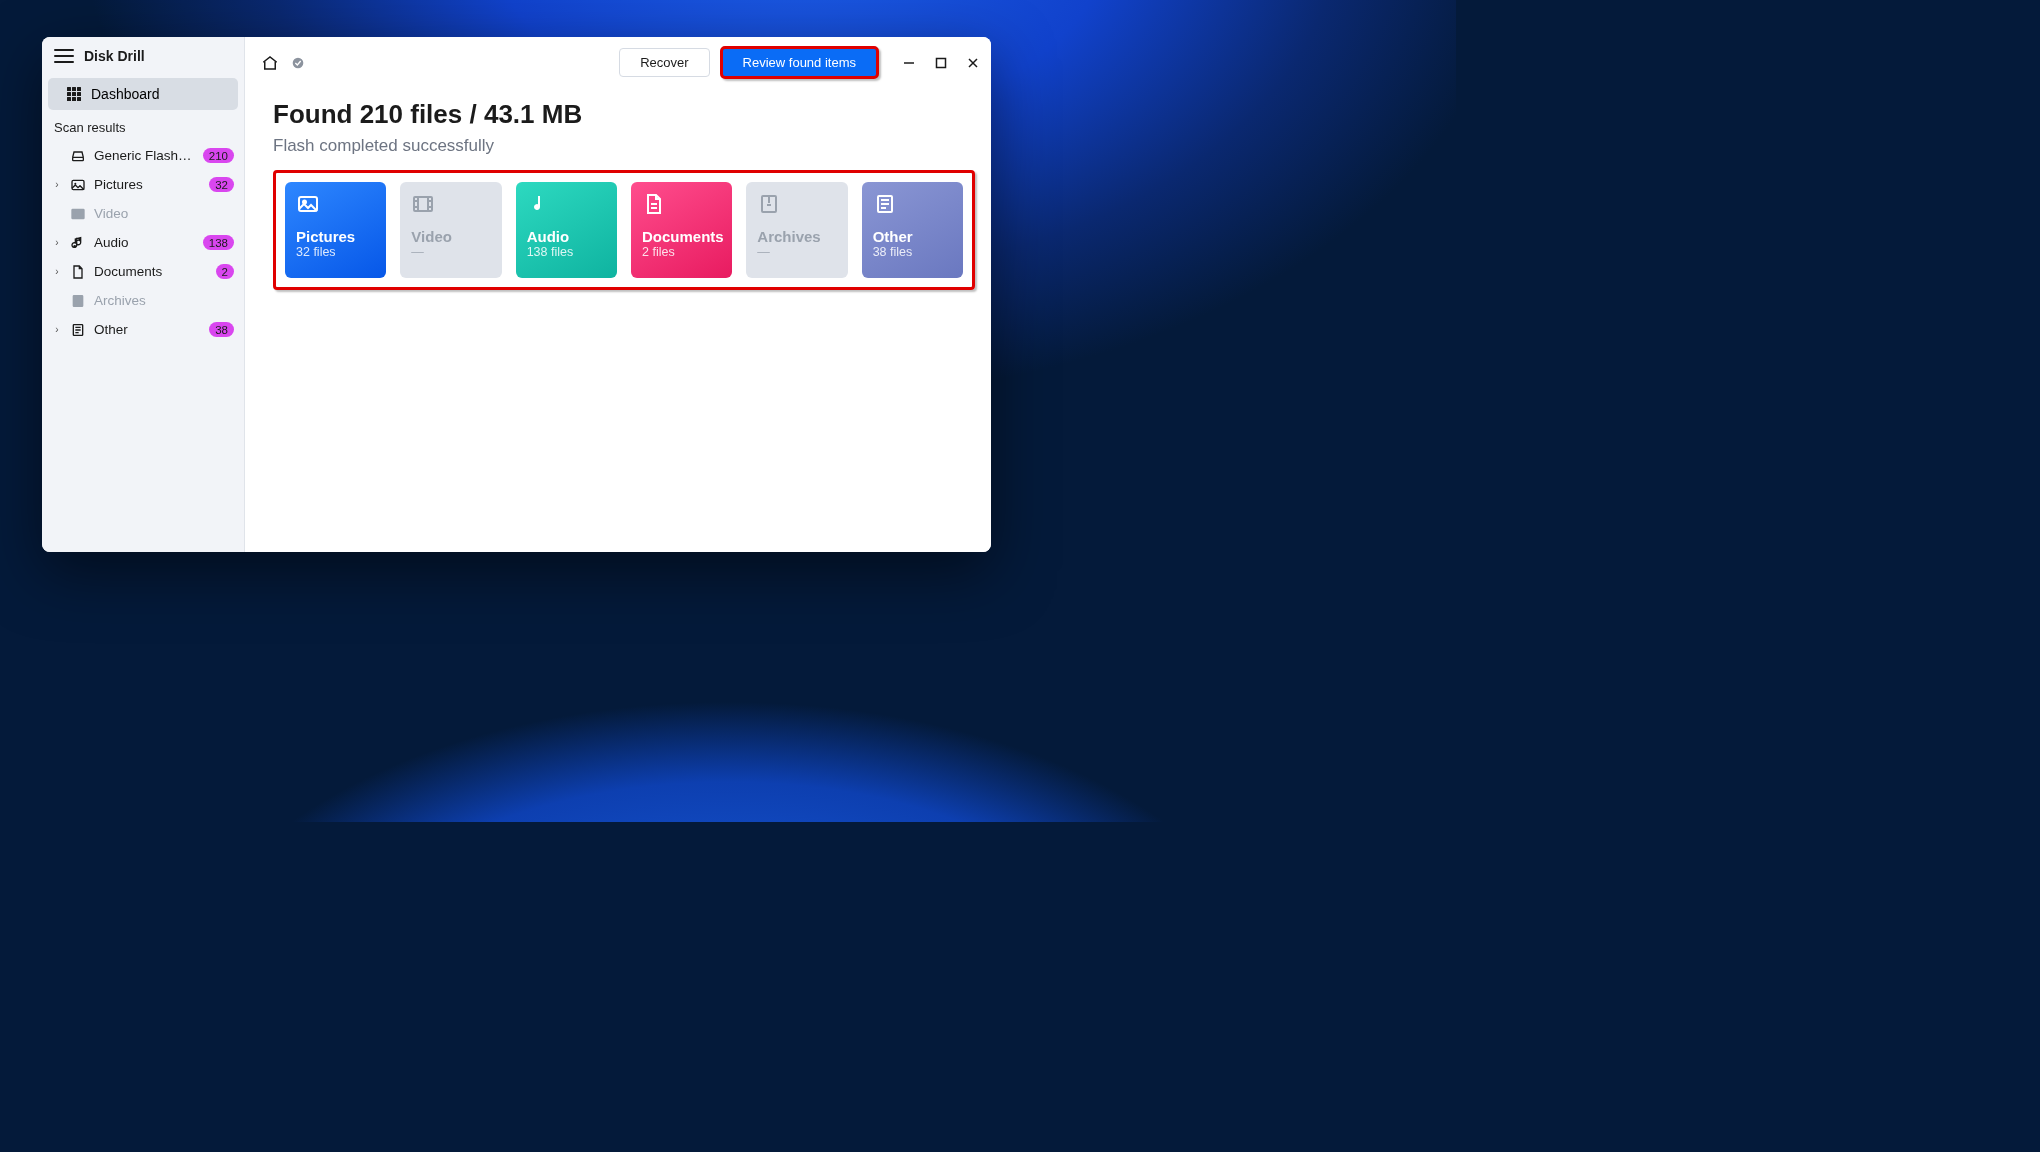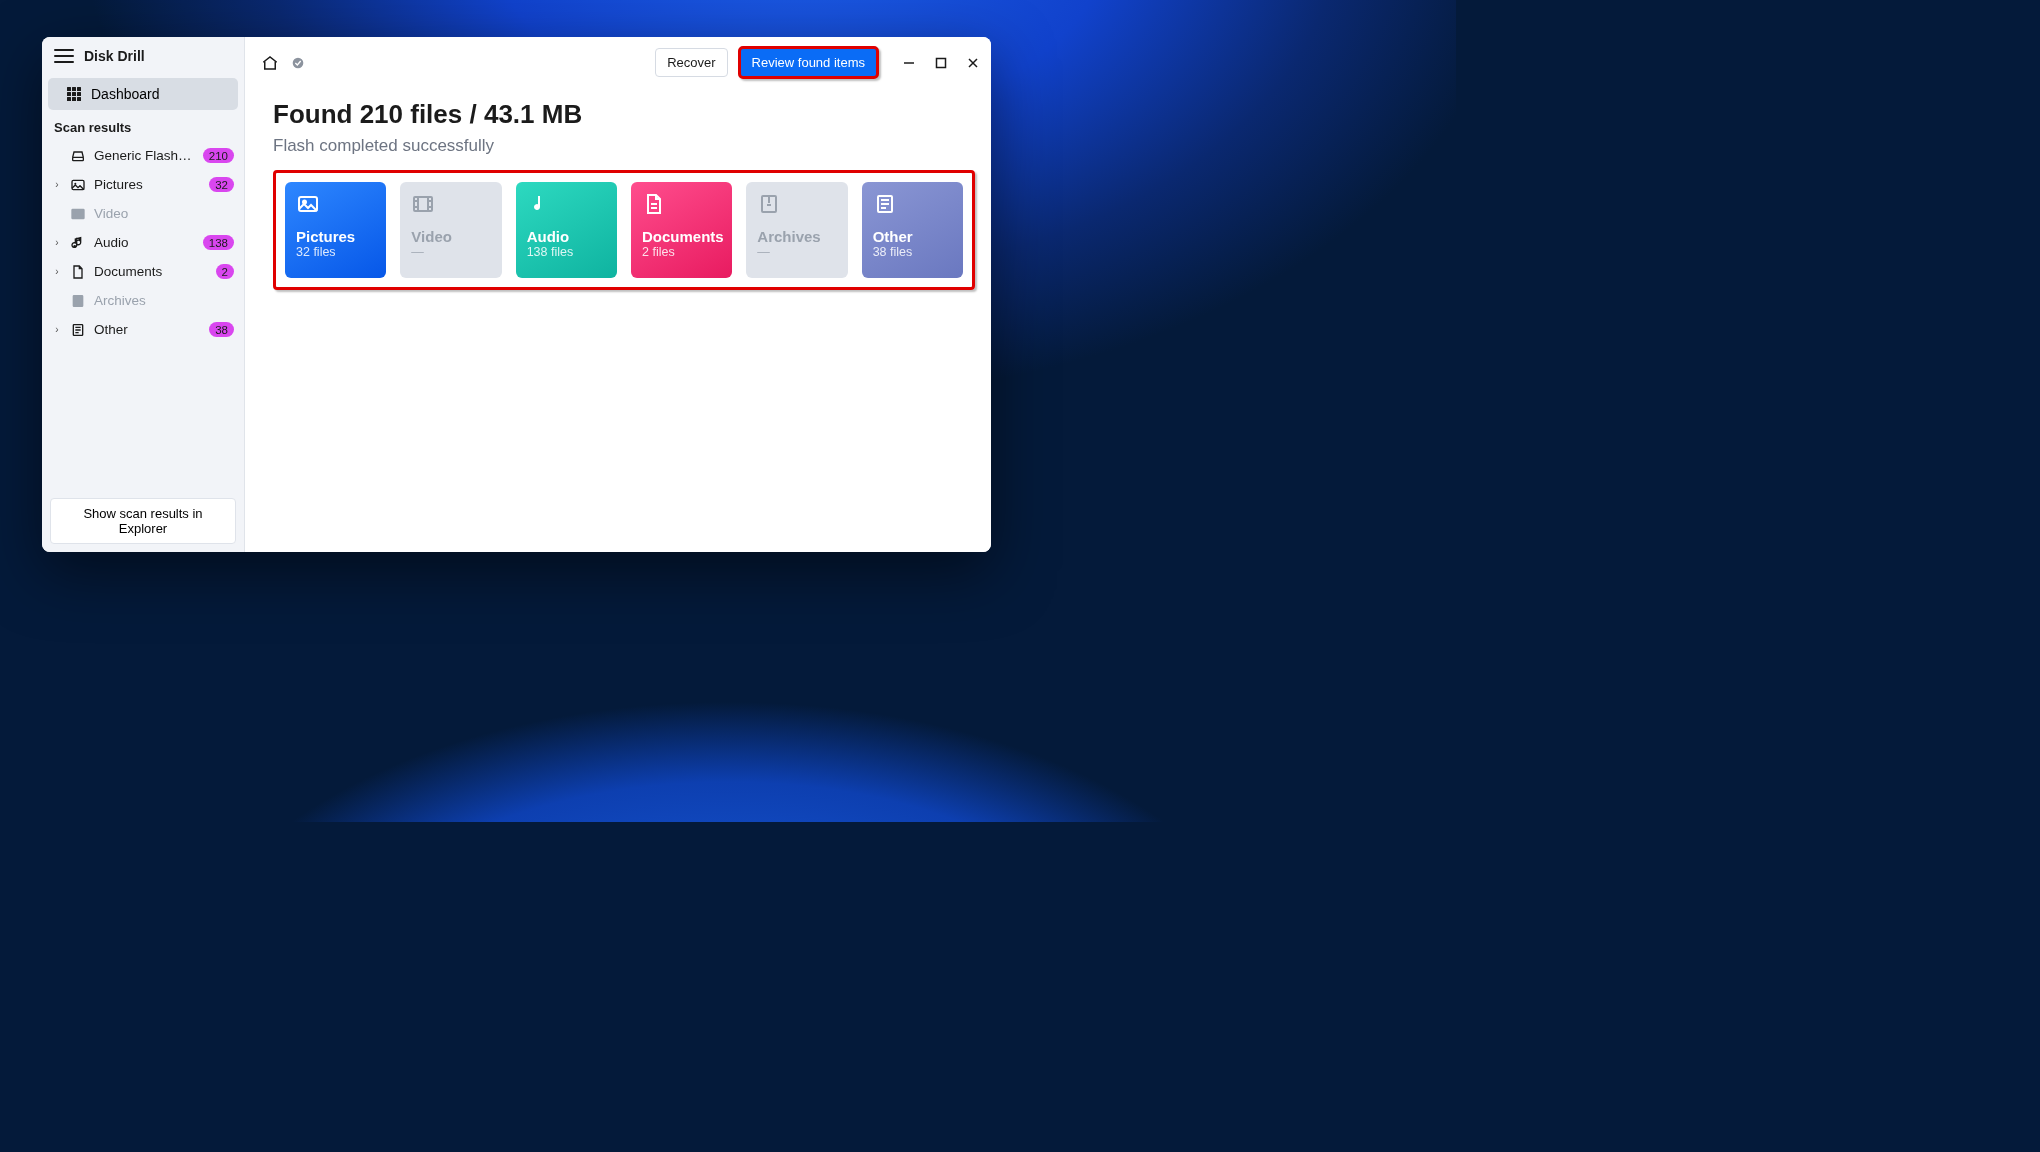--- a/index.html
+++ b/index.html
@@ -62,21 +62,21 @@
   font-size: 14px;
   cursor: pointer;
 }
 .grid-icon {
   width: 14px; height: 14px;
   display: grid; grid-template-columns: repeat(3,1fr); grid-template-rows: repeat(3,1fr); gap: 1.5px;
 }
 .grid-icon span { background: #1b1b1b; border-radius: 0.5px; }
 .sb-section-label {
   padding: 2px 12px 6px 12px;
-  font-size: 13px; font-weight: 700; color: #1b1b1b;
+  font-size: 13px; font-weight: 400; color: #1b1b1b;
 }
 .sb-item {
   display: flex; align-items: center;
   padding: 6.5px 10px 6.5px 10px;
   font-size: 13.5px; color: #1b1b1b;
   cursor: pointer;
   gap: 8px;
 }
 .sb-item .chev {
   width: 10px; text-align: center; color: #555; font-size: 10px;
@@ -96,21 +96,21 @@
   padding: 7px 8px; font-size: 13px; text-align: center; cursor: pointer;
 }
 .main { flex: 1; display: flex; flex-direction: column; background: #fff; }
 .toolbar {
   display: flex; align-items: center; padding: 9px 10px 6px 16px; gap: 10px;
 }
 .tb-home, .tb-check { width: 18px; height: 18px; display: flex; align-items: center; justify-content: center; cursor: pointer; }
 .tb-check { cursor: default; }
 .tb-spacer { flex: 1; }
 .btn {
-  border-radius: 4px; font-size: 13px; padding: 6px 11px; cursor: pointer;
+  border-radius: 4px; font-size: 13px; padding: 6px 20px; cursor: pointer;
 }
 .btn-outline { background: #fff; border: 1px solid #d6dbe3; color: #1b1b1b; }
 .btn-primary { background: #0a6cf6; color: #fff; border: 1px solid #0a6cf6; position: relative; }
 .highlight-red {
   border: 3px solid #e00000;
   border-radius: 5px;
   box-shadow: 2px 2px 2px rgba(0,0,0,0.25);
 }
 .win-btns { display: flex; gap: 16px; margin-left: 12px; }
 .win-btn { width: 16px; height: 16px; display:flex; align-items:center; justify-content:center; cursor:pointer; color:#1b1b1b; }
@@ -253,23 +253,20 @@
       <span class="ico">
         <svg viewBox="0 0 24 24" width="16" height="16" fill="none" stroke="#1b1b1b" stroke-width="2">
             <rect x="5" y="4" width="14" height="16" rx="1"></rect>
             <path d="M8 8h8M8 12h8M8 16h5"></path>
           </svg>
       </span>
       <span class="lbl">Other</span>
       <span class="badge">38</span>
     </div>
 
-    <div class="sb-footer">
-      <div class="sb-footer-btn">Show scan results in Explorer</div>
-    </div>
   </div>
 
   <div class="main">
     <div class="toolbar">
       <div class="tb-home">
         <svg viewBox="0 0 24 24" width="18" height="18" fill="none" stroke="#1b1b1b" stroke-width="2">
             <path d="M3 11l9-7 9 7"></path>
             <path d="M5 10v10h14V10"></path>
           </svg>
       </div>

